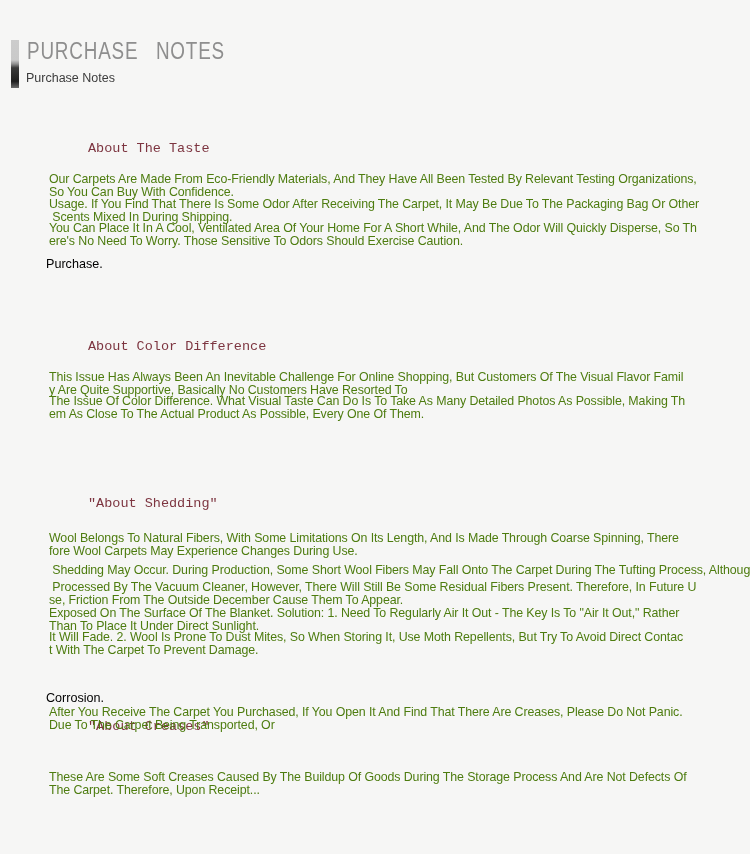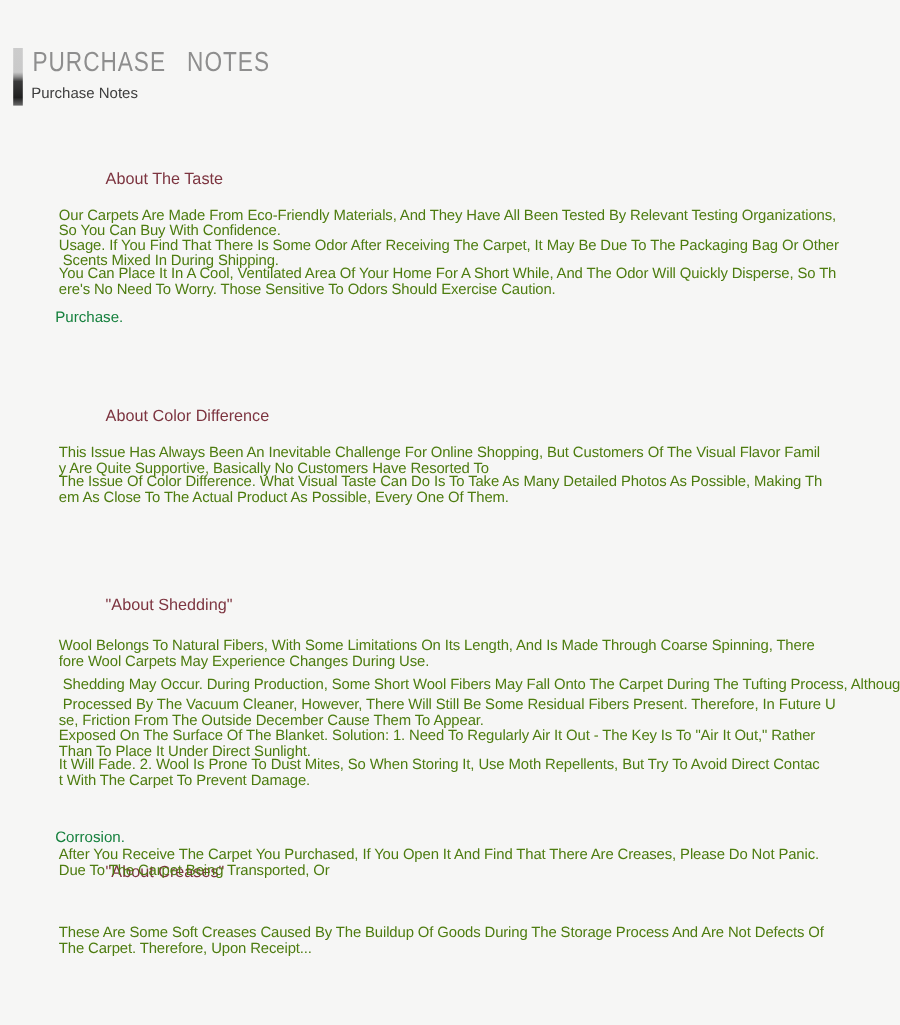--- a/index.html
+++ b/index.html
@@ -41,38 +41,39 @@
     white-space: pre;
   }
 
   
   .sec-heading {
     position: absolute;
     left: 88px;
     font-size: 13.5px;
     color: #7d3540;
     white-space: pre;
+    font-family: Liberation Mono, monospace;
   }
 
   
   .para {
     position: absolute;
     left: 49px;
     font-size: 12.4px;
     line-height: 13px;
     letter-spacing: -0.1px;
     color: #4d7c0f;
     white-space: pre;
   }
   .footnote {
     position: absolute;
     left: 46px;
     font-size: 12.6px;
     line-height: 13px;
-    color: #15803d;
+    color: #000000;
     white-space: pre;
   }
 </style>
 </head>
 <body>
 
 <div class="page">
 
   <div class="brand-bar"></div>
   <div class="main-title">PURCHASE NOTES</div>

